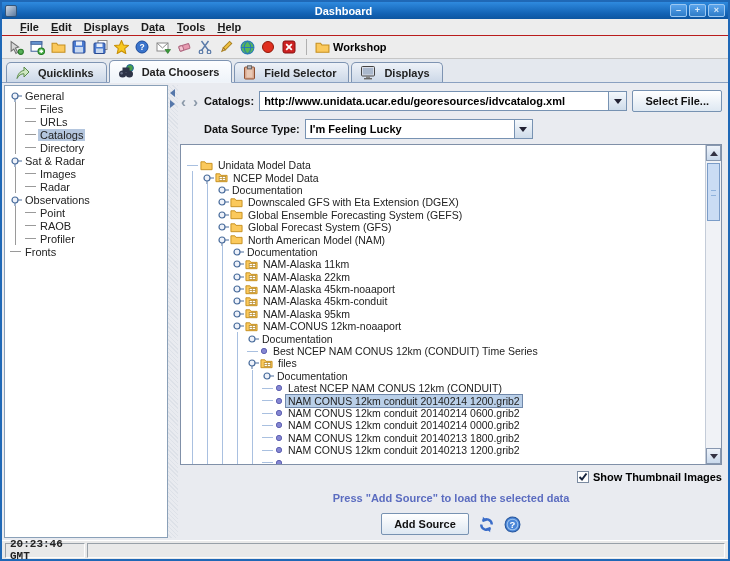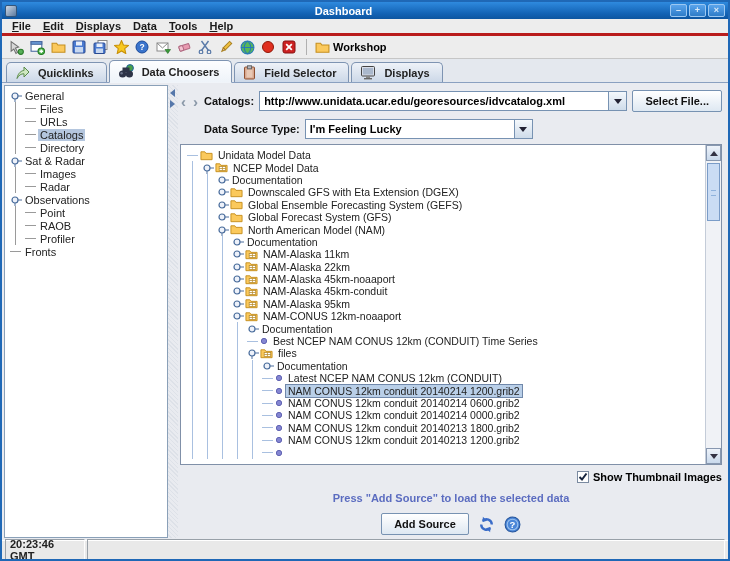--- a/index.html
+++ b/index.html
@@ -10,22 +10,22 @@
   .titlebar{ height:17px; flex:none; display:flex; align-items:center; padding:0 3px;
              background:linear-gradient(#2f8ade,#1262b4 70%,#0d55a0); }
   .appicon{ width:12px; height:12px; border-radius:2px; flex:none;
             background:linear-gradient(135deg,#cfd8e4,#5a7aa0); border:1px solid #33557a; }
   .titletext{ flex:1; text-align:center; color:#fff; font-weight:bold; font-size:11px; }
   .winbtns{ display:flex; gap:2px; }
   .winbtn{ width:17px; height:13px; border-radius:2px; background:linear-gradient(#5aa4ec,#2e7cc8);
            border:1px solid #9cc8f2; color:#dceaf8; font-size:9px; font-weight:bold;
            display:flex; align-items:center; justify-content:center; line-height:1; cursor:default; }
   
-  .menubar{ height:17px; flex:none; background:#ededed; border-bottom:3px solid #b91c1c;
-            display:flex; align-items:center; padding-left:6px; }
+  .menubar{ height:17px; flex:none; background:#ededed; border-bottom:1px solid #b91c1c;
+            display:flex; align-items:center; padding-left:14px; }
   .menu-item{ font-size:11px; font-weight:bold; color:#1a1a1a; padding:1px 8px 1px 4px; }
   .menu-item u{ text-decoration:underline; }
   
   .toolbar{ height:23px; flex:none; background:#ededed; border-bottom:1px solid #c6c6c6;
             display:flex; align-items:center; padding-left:5px; gap:3px; }
   .tool-btn{ width:18px; height:18px; display:flex; align-items:center; justify-content:center; }
   .tb-sep{ width:1px; height:16px; background:#b0b0b0; margin:0 5px; }
   .workshop{ display:flex; align-items:center; gap:0; font-size:11px; font-weight:bold; }
   
   .tabbar{ height:24px; flex:none; background:#e4e8ee; display:flex; align-items:flex-end;
@@ -56,21 +56,21 @@
   .combo .cbtn{ width:18px; flex:none; border-left:1px solid #7792b2;
                 background:linear-gradient(#f4f8fc,#cfdcea); display:flex; align-items:center; justify-content:center; }
   .combo .cbtn i{ width:0; height:0; border-left:4px solid transparent; border-right:4px solid transparent;
                   border-top:5px solid #223; }
   .combo.url{ flex:1; }
   .combo.dst{ width:228px; }
   .btn{ font-size:11px; font-weight:bold; color:#111; background:linear-gradient(#ffffff,#dee8f2);
         border:1px solid #7792b2; border-radius:2px; padding:3px 12px; height:22px; white-space:nowrap; }
   
   .treebox{ flex:1; border:1px solid #8090a8; background:#fff; display:flex; min-height:0; margin-right:0; }
-  .treescroll{ flex:1; overflow:hidden; padding-top:4px; }
+  .treescroll{ flex:1; overflow:hidden; padding-top:14px; }
   .vscroll{ width:16px; flex:none; background:#f0f2f6; border-left:1px solid #c4ccd8;
             display:flex; flex-direction:column; }
   .sbtn{ height:16px; flex:none; background:linear-gradient(#eef3fa,#c9d9ec); border:1px solid #8898b0;
          display:flex; align-items:center; justify-content:center; }
   .sbtn i{ width:0; height:0; border-left:4px solid transparent; border-right:4px solid transparent; }
   .sbtn.up i{ border-bottom:5px solid #334; }
   .sbtn.down i{ border-top:5px solid #334; }
   .strack{ flex:1; position:relative; }
   .sthumb{ position:absolute; left:1px; right:1px; top:2px; height:58px; background:#cadcf4;
            border:1px solid #7a9cc8; }
@@ -94,22 +94,22 @@
   
   .cbrow{ height:17px; flex:none; display:flex; justify-content:flex-end; align-items:center; gap:4px; margin-top:3px; }
   .checkbox{ width:12px; height:12px; background:#fff; border:1px solid #7a8aa0; display:flex;
              align-items:center; justify-content:center; }
   .cblabel{ font-size:11px; font-weight:bold; }
   .msgrow{ flex:none; text-align:center; font-size:11px; font-weight:bold; color:#5b6cc0; margin-top:7px; }
   .btnrow{ flex:none; display:flex; justify-content:center; align-items:center; gap:9px; margin-top:6px; height:28px; }
   
   .statusbar{ height:19px; flex:none; background:#e9e9e9; border-top:1px solid #fff;
               display:flex; align-items:center; padding:0 3px; gap:2px; }
-  .inset{ border:1px solid; border-color:#98a0a8 #fdfdfd #fdfdfd #98a0a8; height:22px;
-          display:flex; align-items:center; padding:0 4px; font-size:11px; font-weight:bold; color:#222; }
+  .inset{ border:1px solid; border-color:#98a0a8 #fdfdfd #fdfdfd #98a0a8; height:15px;
+          display:flex; align-items:center; padding:0 4px; font-size:11px; font-weight:bold; color:#222;font-family:Liberation Mono, monospace; }
   .inset.time{ width:80px; flex:none; }
   .inset.rest{ flex:1; }
 </style>
 </head>
 <body>
 
 <div class="window">
 
   <div class="titlebar">
     <span class="appicon"></span>

